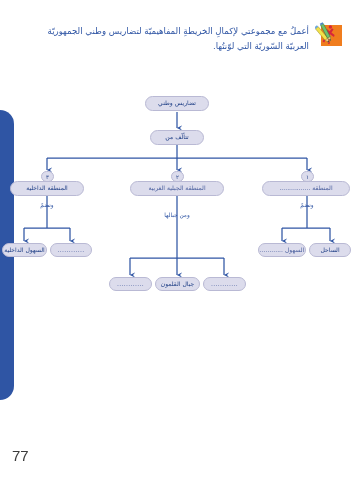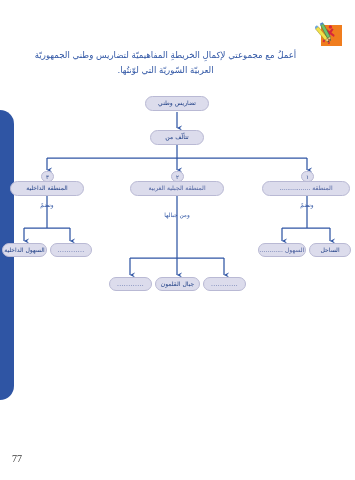--- a/index.html
+++ b/index.html
@@ -51,25 +51,24 @@
     width: 30px;
     height: 30px;
     position: relative;
     margin-top: -3px;
   }
   .header-text {
     flex: 1 1 auto;
     color: #2f55a4;
     font-size: 8.6px;
     line-height: 1.75;
-    text-align: center;
+    text-align: right;
     direction: rtl;
     padding-top: 2px;
     padding-left: 8px;
-    margin-top: 24px;
   }
 
   
   .diagram {
     position: absolute;
     left: 0;
     top: 0;
     width: 355px;
     height: 480px;
     pointer-events: none;
@@ -118,22 +117,22 @@
     direction: rtl;
     white-space: nowrap;
     text-align: center;
   }
 
   .page-number {
     position: absolute;
     left: 12px;
     bottom: 16px;
     color: #3b3b3b;
-    font-size: 10px;
-    font-family: Liberation Serif, serif;
+    font-size: 15px;
+    font-family: Liberation Sans, sans-serif;
     direction: ltr;
   }
 </style>
 </head>
 <body>
 
 <div class="spine"></div>
 <div class="spine-dash"></div>
 
 <div class="header">

